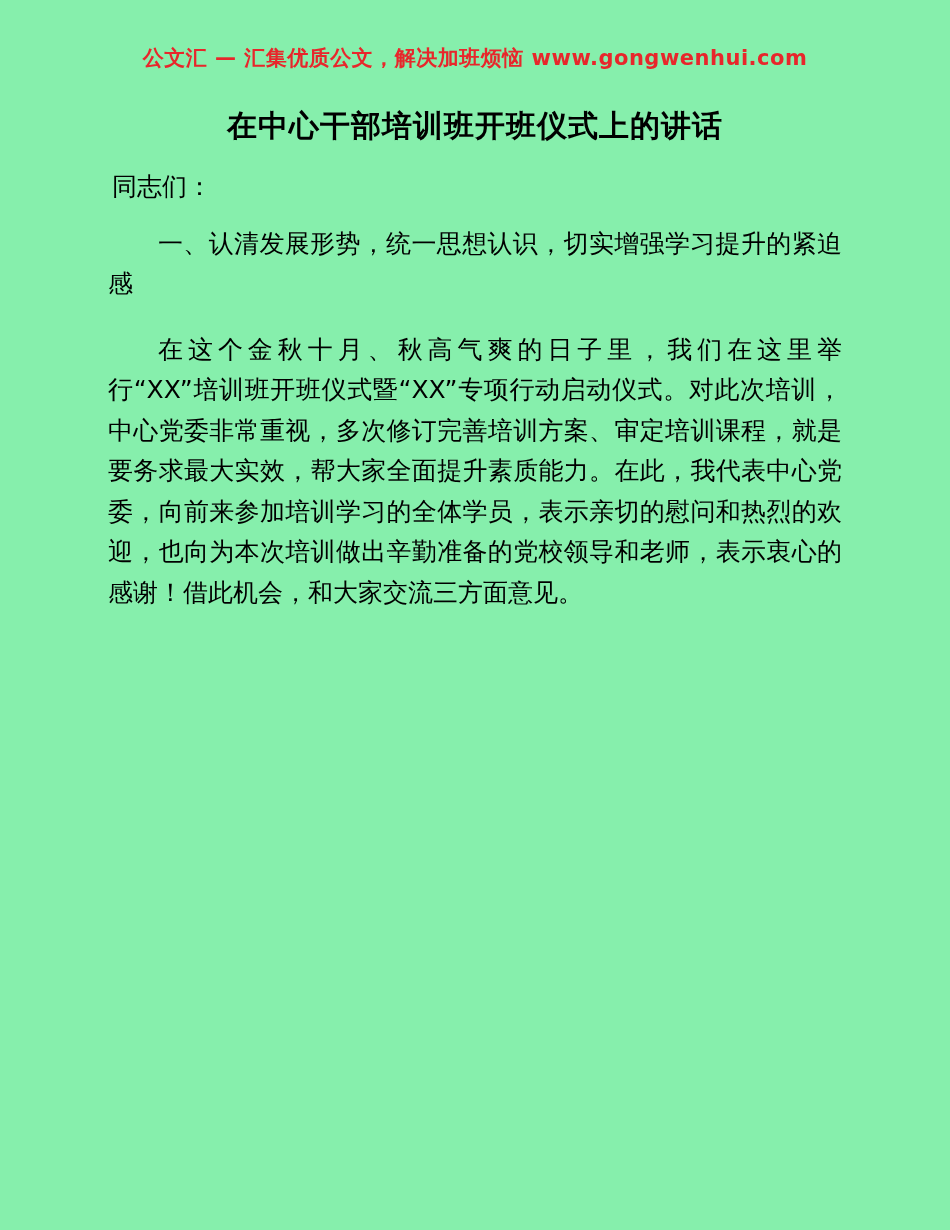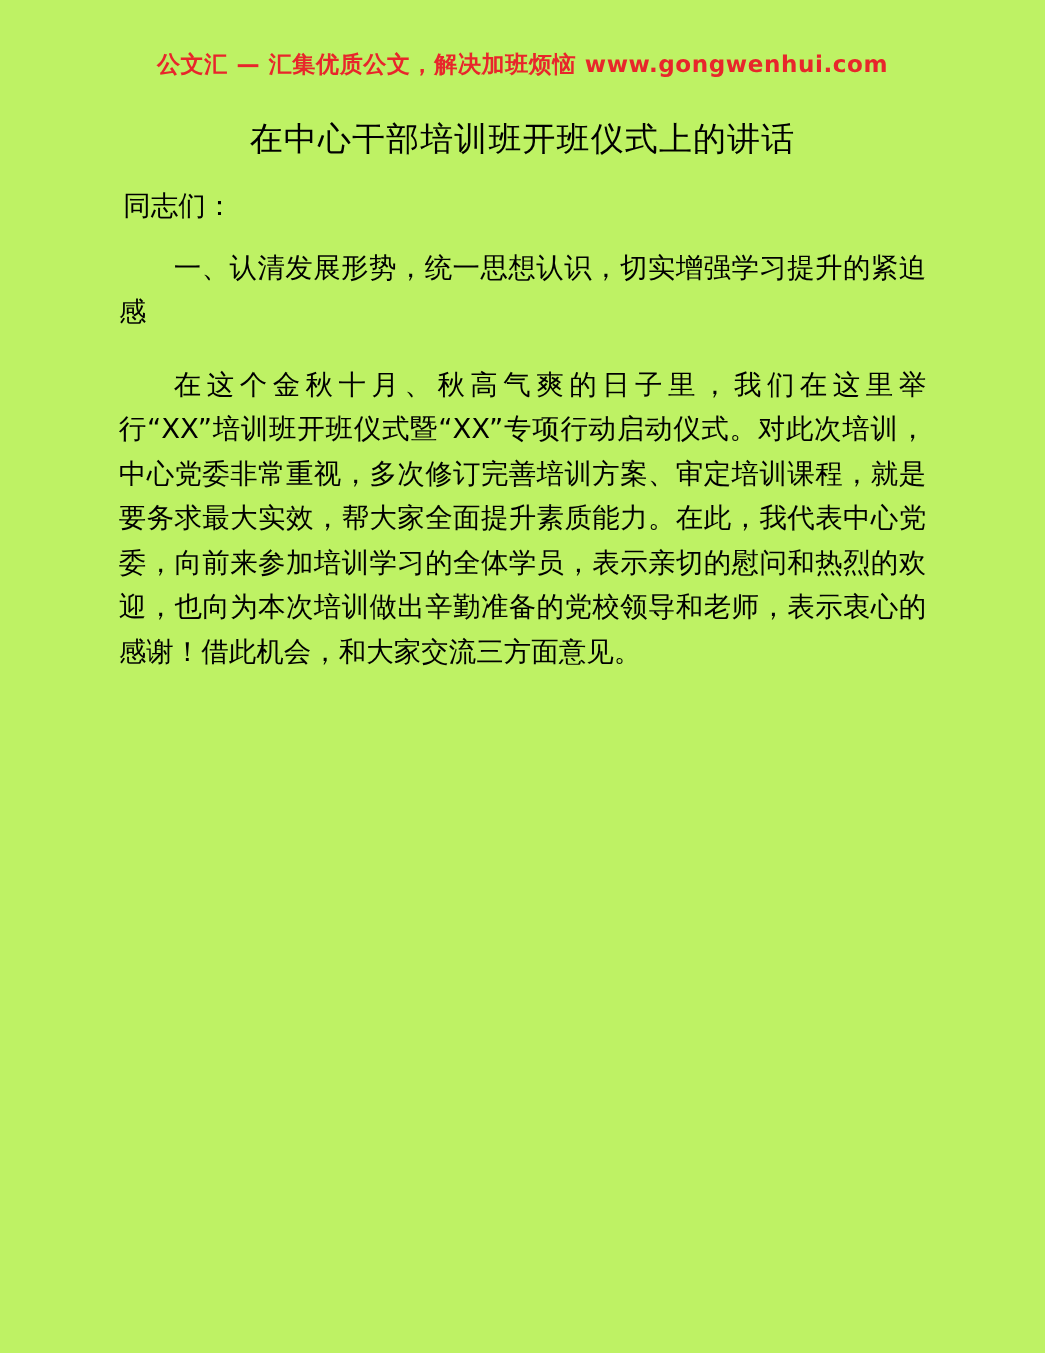--- a/index.html
+++ b/index.html
@@ -10,37 +10,37 @@
     width: 950px;
     height: 1230px;
     background: #ffffff;
     font-family: "DejaVu Sans", "Liberation Sans", sans-serif;
     overflow: hidden;
   }
   .page {
     position: relative;
     width: 950px;
     height: 1230px;
-    background: #bef264;
+    background: #86efac;
     box-sizing: border-box;
     padding: 0 108px;
   }
   .watermark {
     text-align: center;
     color: #e8262b;
     font-size: 21px;
     font-weight: 600;
     letter-spacing: 0.5px;
     padding-top: 44px;
     white-space: nowrap;
   }
   .doc-title {
     text-align: center;
     font-size: 30px;
-    font-weight: 400;
+    font-weight: 700;
     color: #000000;
     margin-top: 34px;
     letter-spacing: 1px;
   }
   .salutation {
     font-size: 25px;
     color: #000;
     margin-top: 14px;
     line-height: 1.62;
     text-indent: 0;

